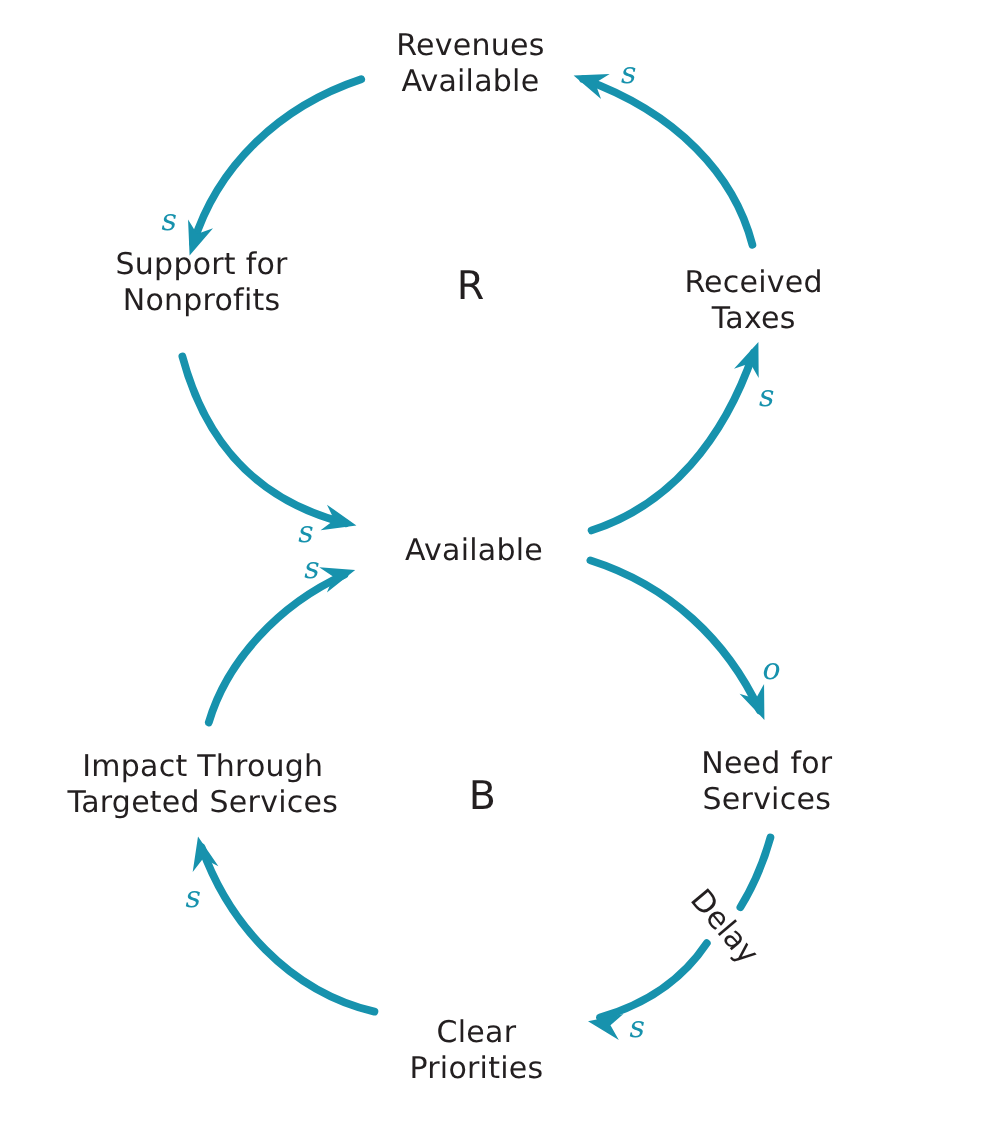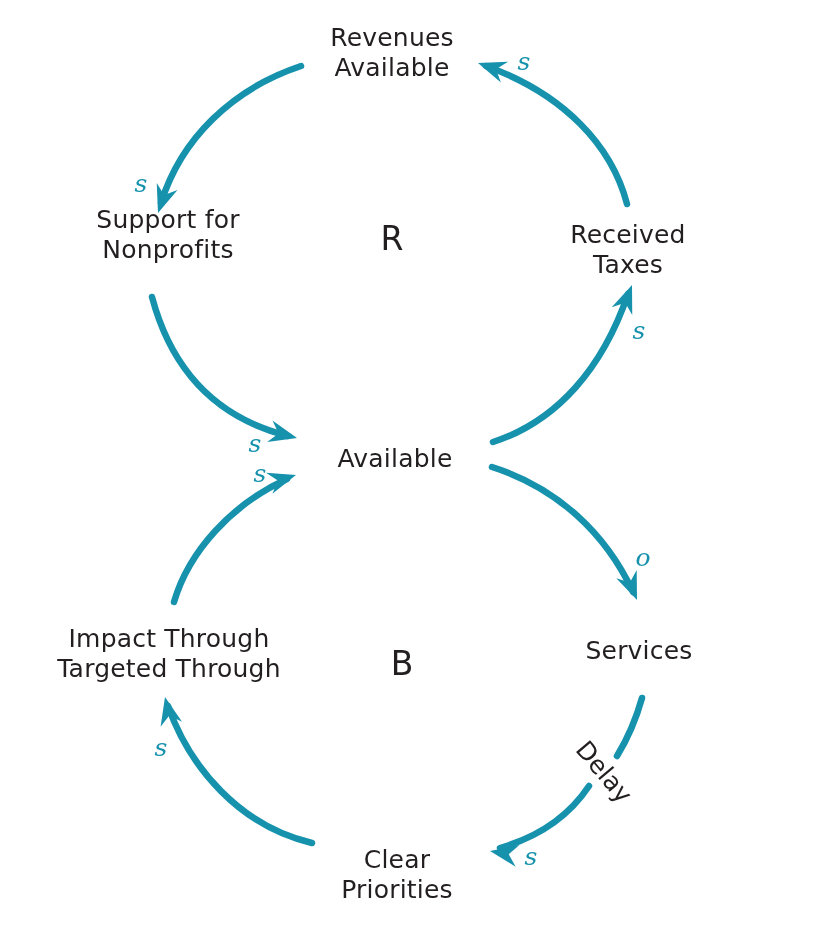--- a/index.html
+++ b/index.html
@@ -145,25 +145,26 @@
     <span>Nonprofits</span>
   </div>
   <div class="node" id="node-taxes">
     <span>Received</span>
     <span>Taxes</span>
   </div>
   <div class="node" id="node-individual">
     <span>Available</span>
   </div>
   <div class="node" id="node-need">
+    <span>Need for</span>
     <span>Services</span>
   </div>
   <div class="node" id="node-impact">
     <span>Impact Through</span>
-    <span>Targeted Through</span>
+    <span>Targeted Services</span>
   </div>
   <div class="node" id="node-clear">
     <span>Clear</span>
     <span>Priorities</span>
   </div>
 
   <div class="loop-label" id="loop-r">R</div>
   <div class="loop-label" id="loop-b">B</div>
 
   <div class="polarity" id="pol-taxes-revenues">s</div>

